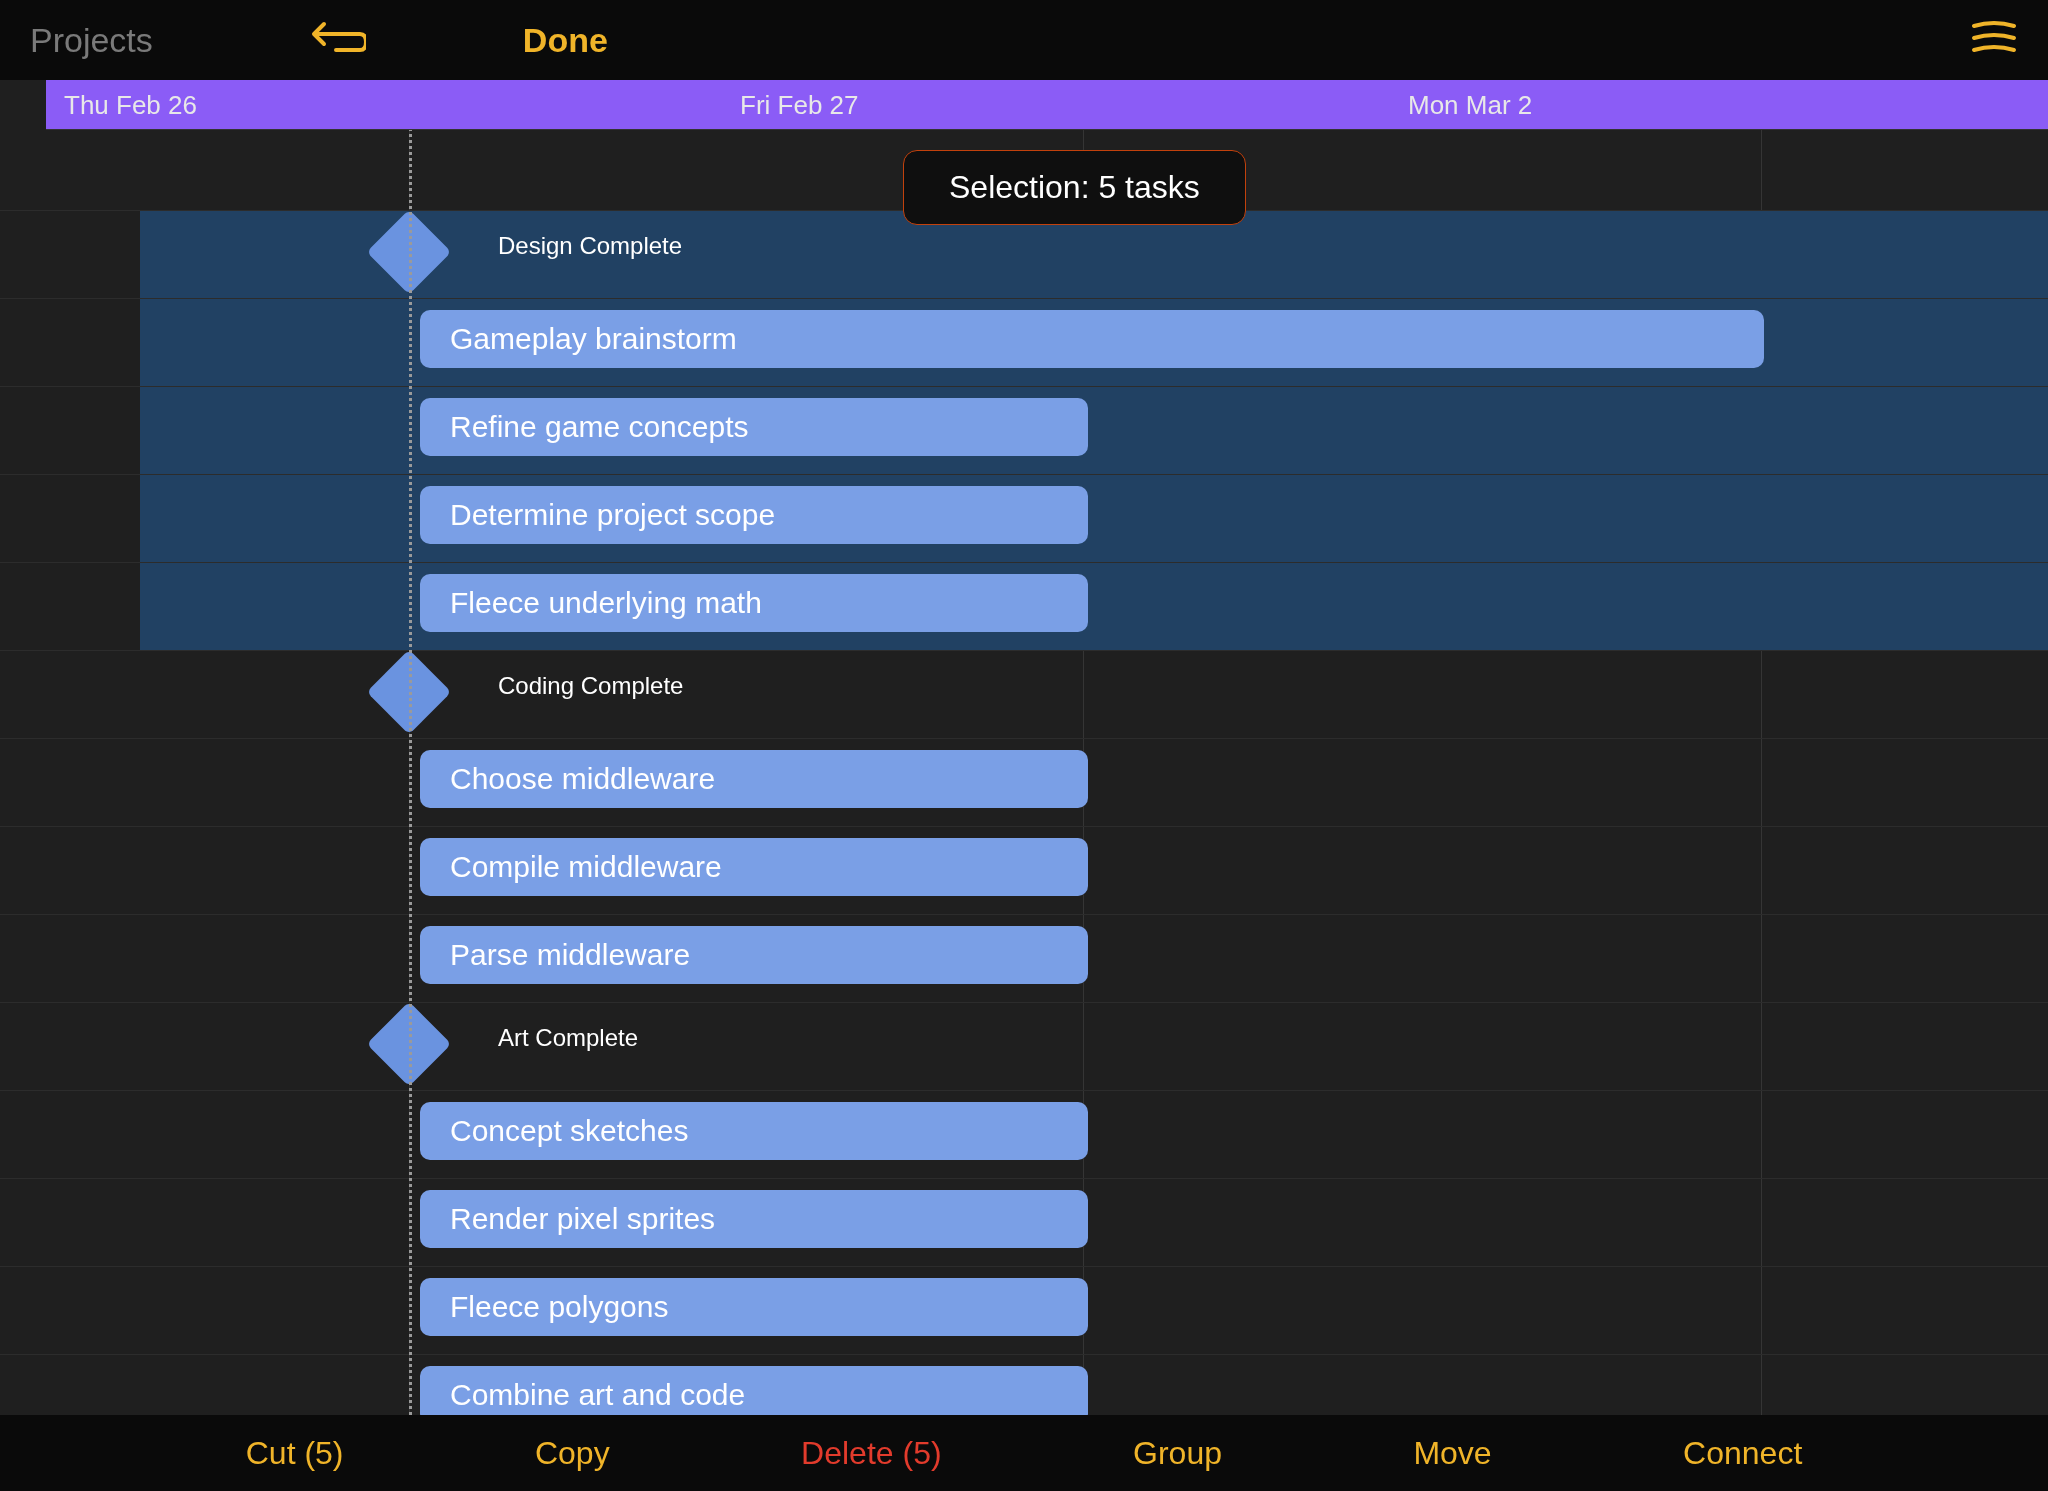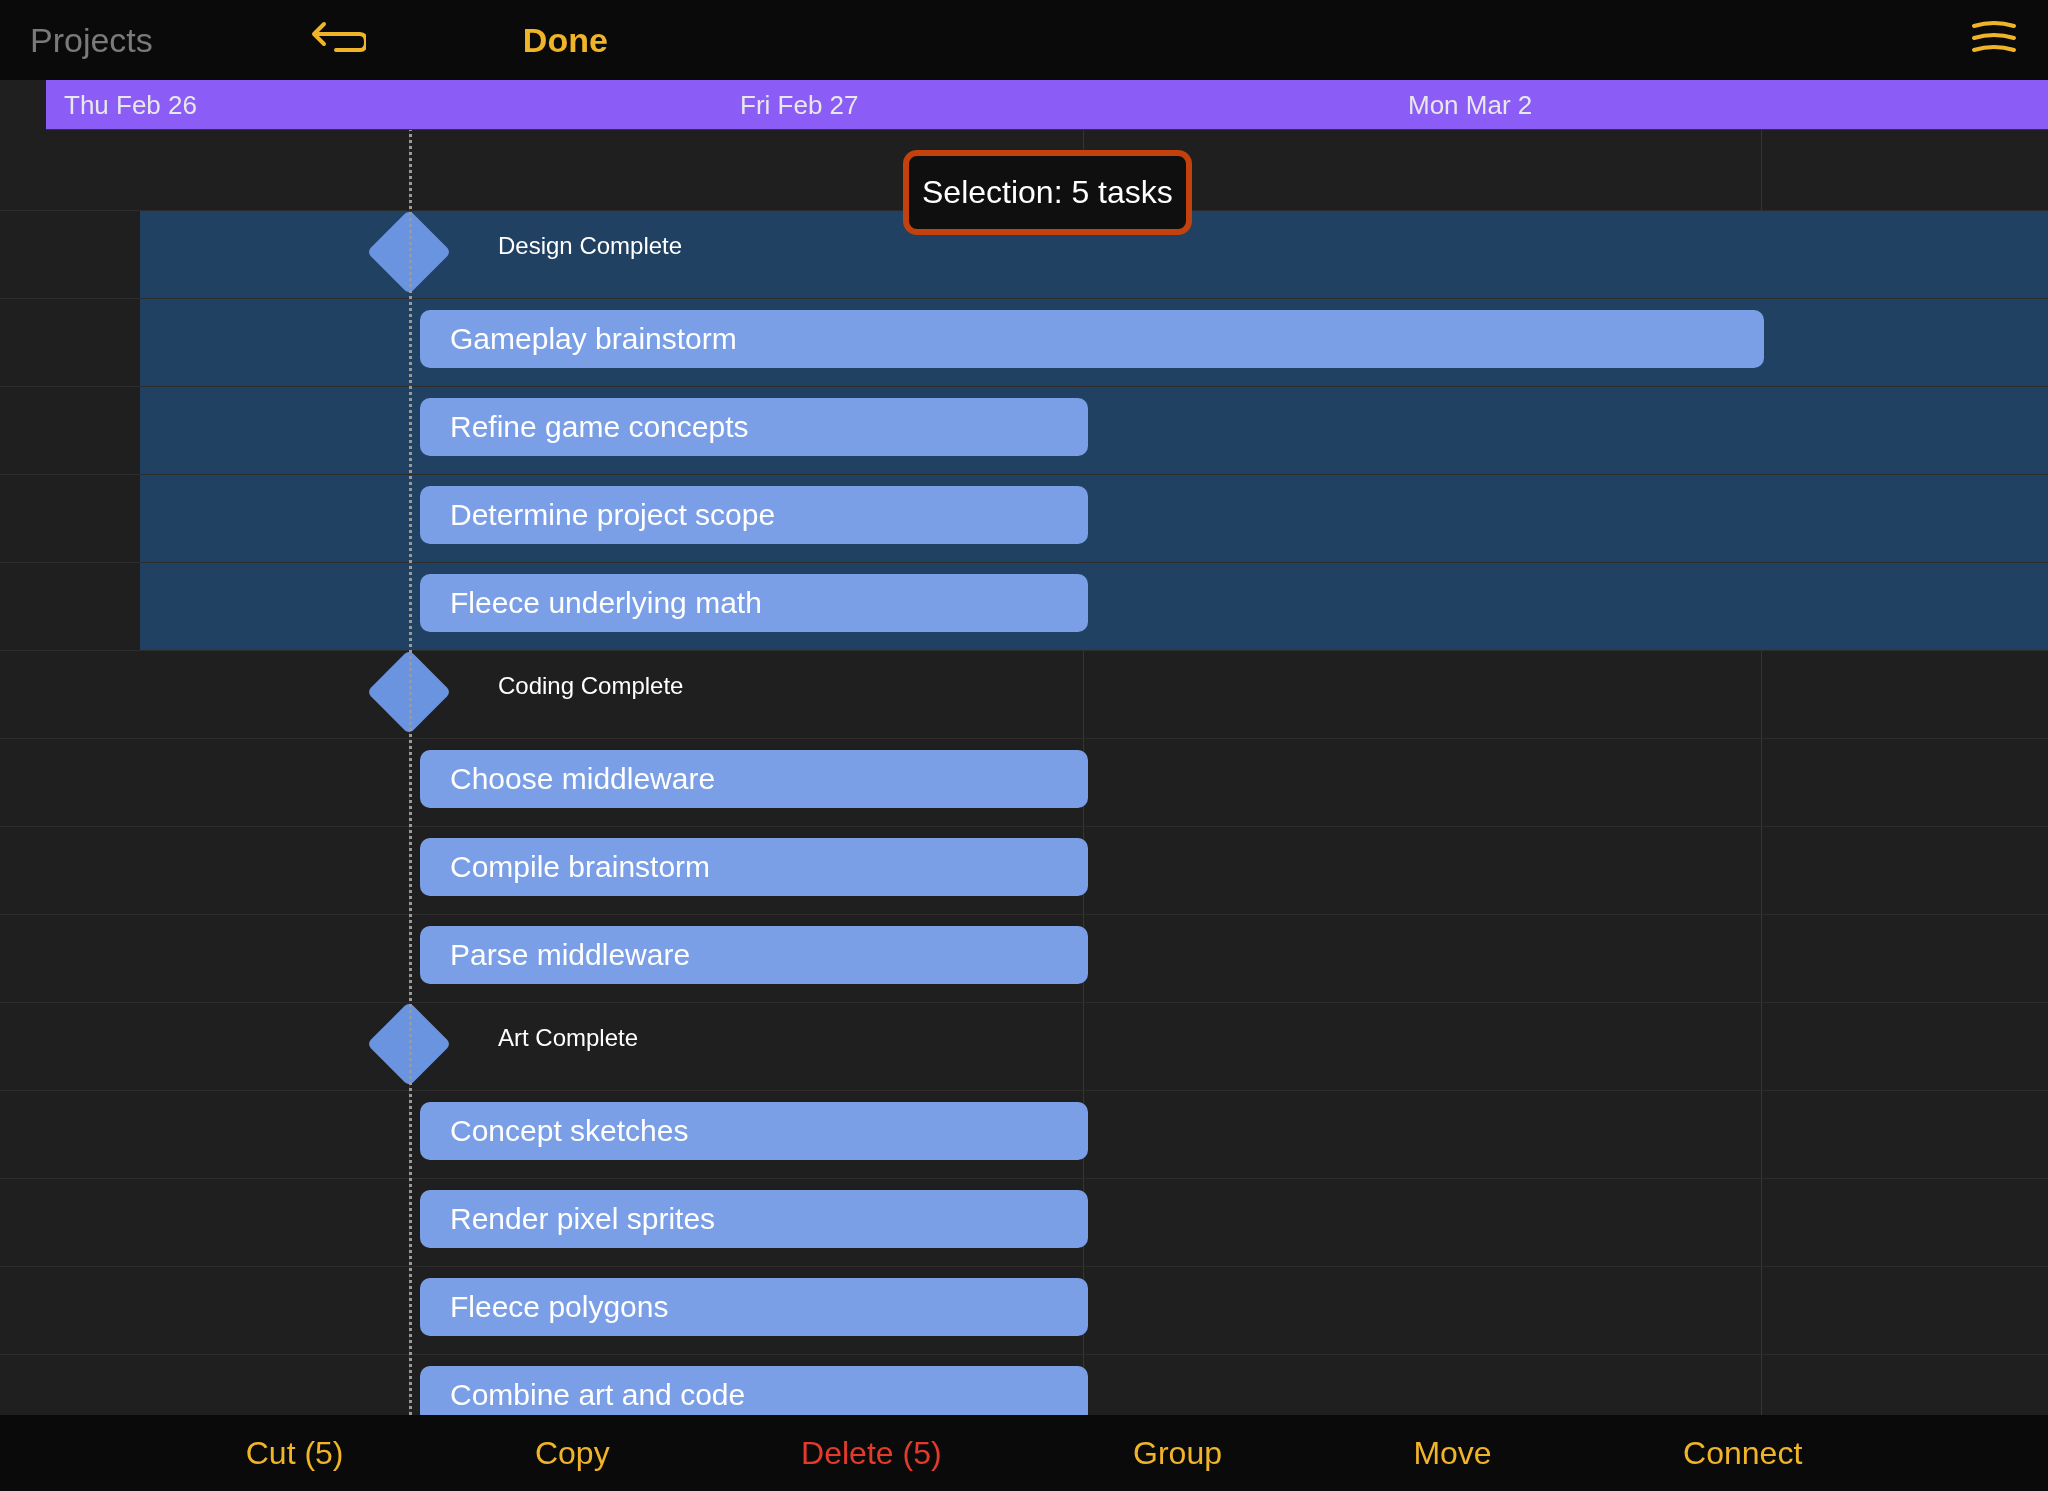--- a/index.html
+++ b/index.html
@@ -138,23 +138,23 @@
     font-weight: 400;
     z-index: 8;
     white-space: nowrap;
   }
 
   
   .selection-pill {
     position: absolute;
     top: 20px;
     left: 903px;
-    padding: 18px 13px;
+    padding: 18px 45px;
     background: #0f0f0f;
-    border: 6px solid #c2410c;
+    border: 1px solid #c2410c;
     border-radius: 14px;
     color: #fff;
     font-size: 32px;
     z-index: 60;
     white-space: nowrap;
   }
 
   
   .bottombar {
     position: absolute;
@@ -246,21 +246,21 @@
       <span>Fleece underlying math</span>
     </div>
 
   <div class="milestone" style="left:409px; top:562px"></div>
   <div class="milestone-label" style="left:498px; top:542px">Coding Complete</div>
 
   <div class="taskbar" style="left:420px; width:668px; top:620px">
       <span>Choose middleware</span>
     </div>
   <div class="taskbar" style="left:420px; width:668px; top:708px">
-      <span>Compile brainstorm</span>
+      <span>Compile middleware</span>
     </div>
   <div class="taskbar" style="left:420px; width:668px; top:796px">
       <span>Parse middleware</span>
     </div>
 
   <div class="milestone" style="left:409px; top:914px"></div>
   <div class="milestone-label" style="left:498px; top:894px">Art Complete</div>
 
   <div class="taskbar" style="left:420px; width:668px; top:972px">
       <span>Concept sketches</span>

